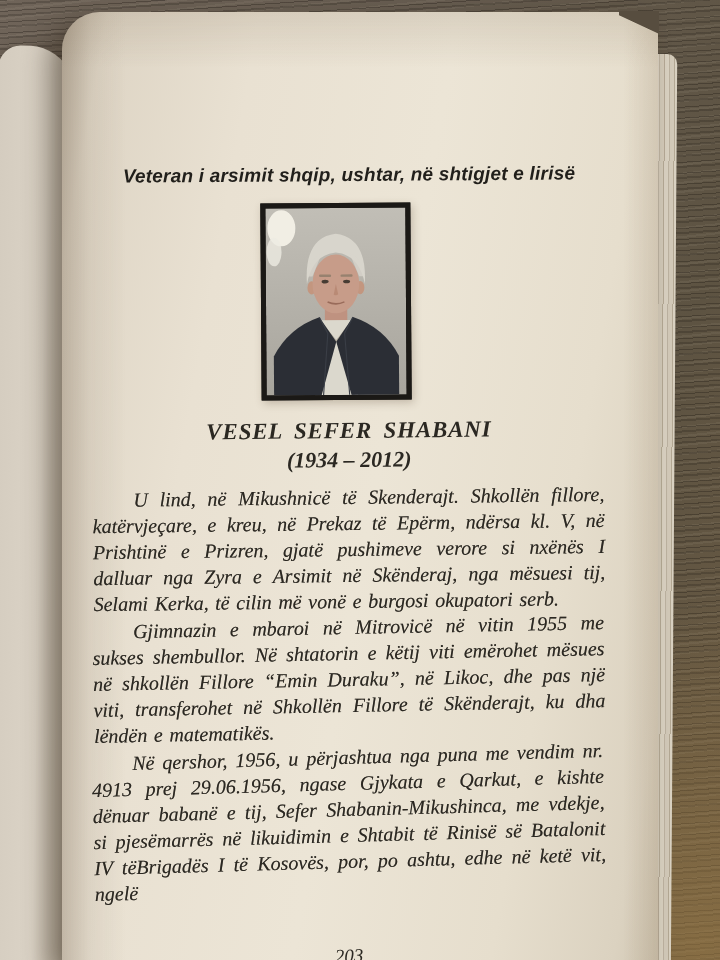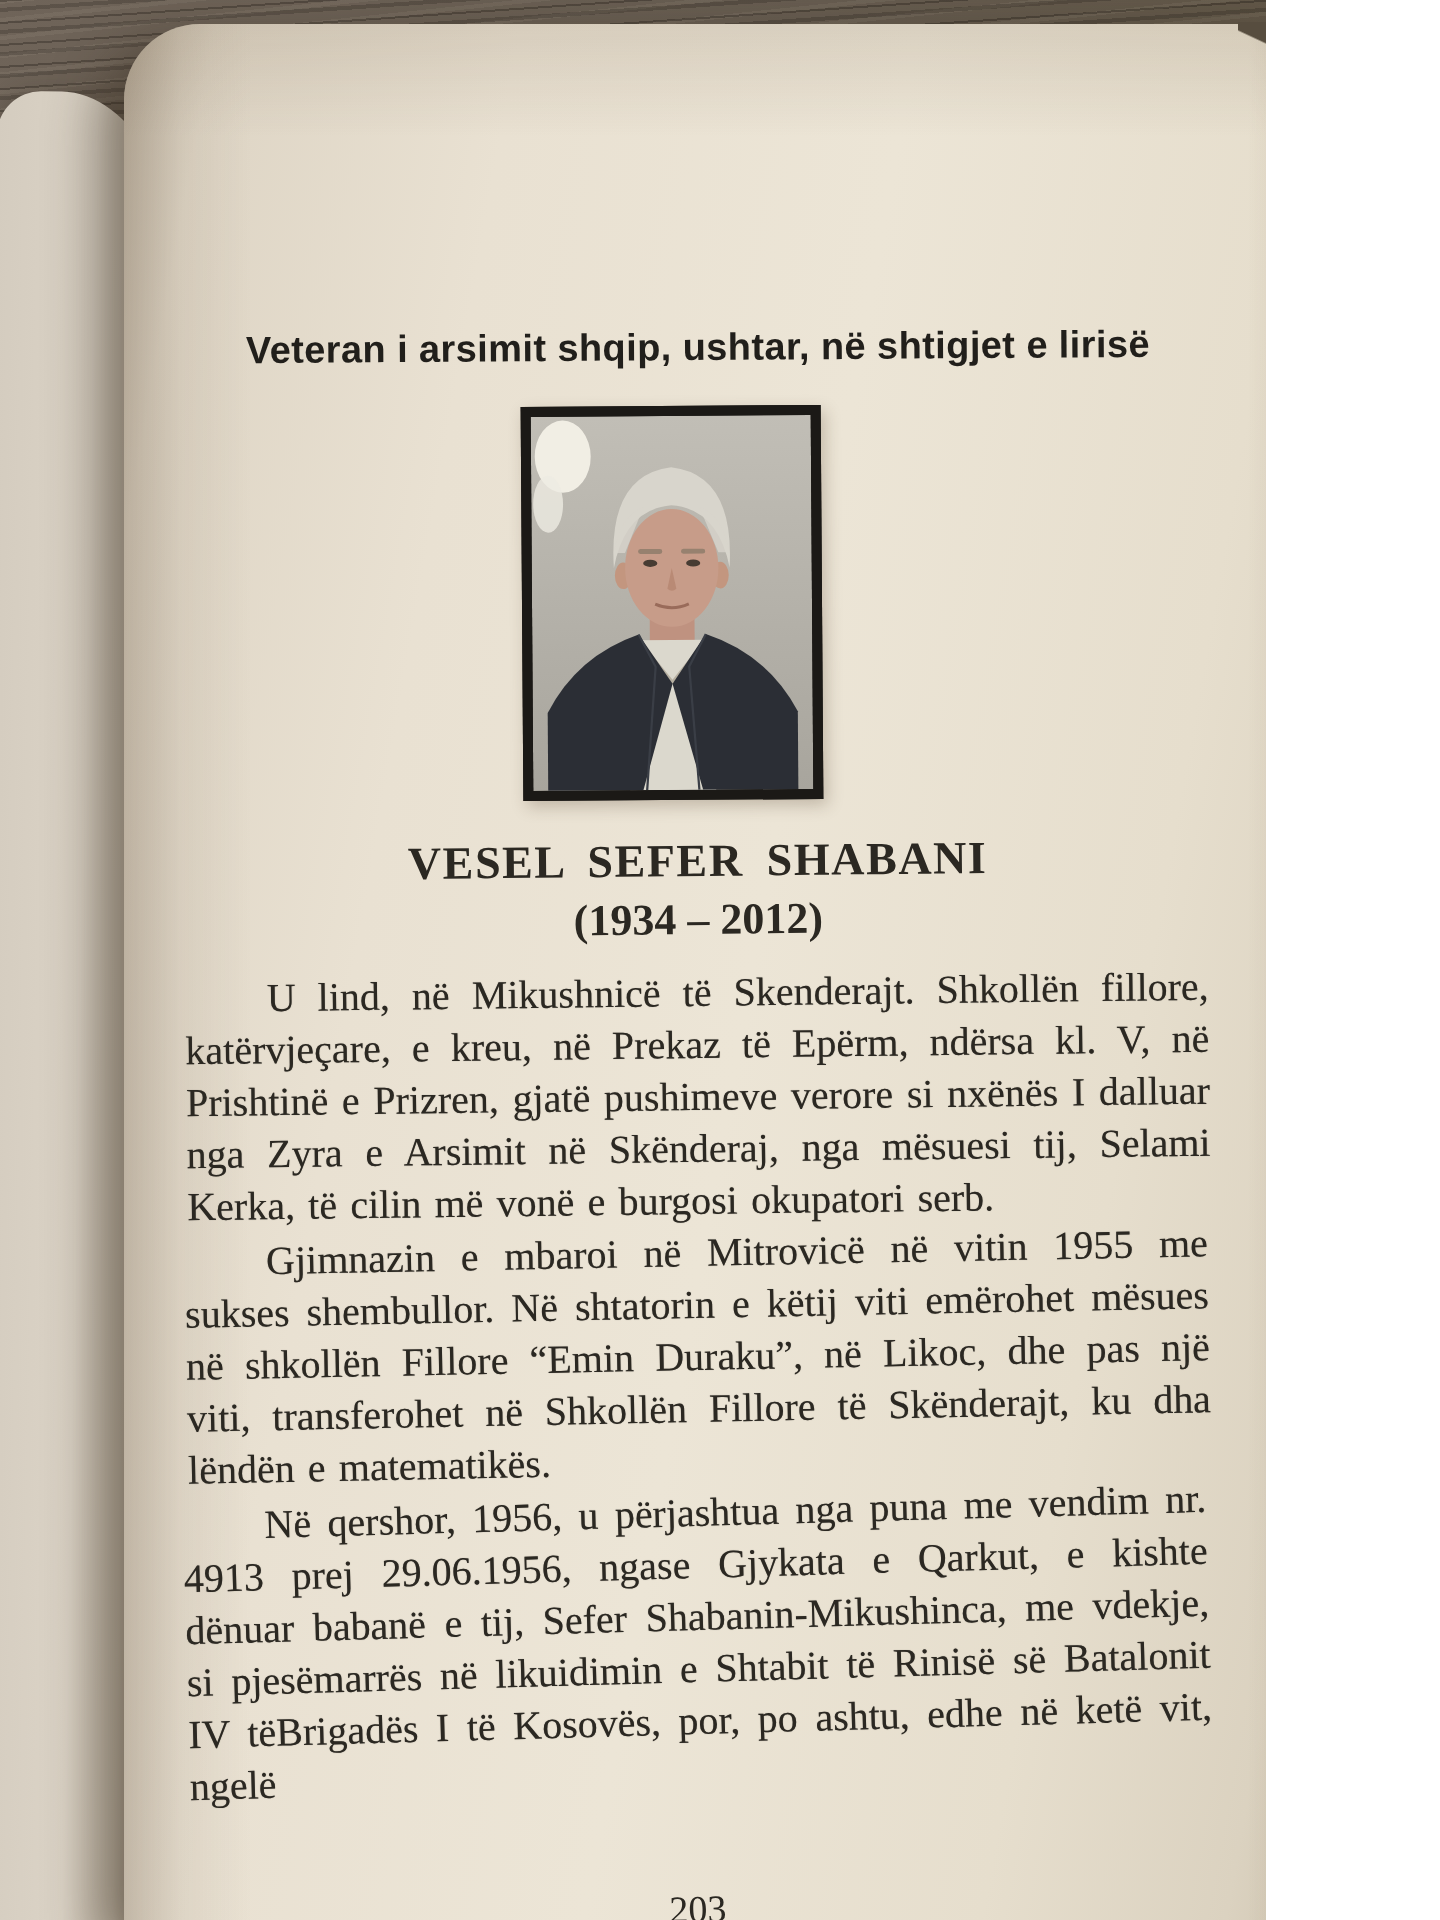--- a/index.html
+++ b/index.html
@@ -3,27 +3,28 @@
 <meta charset="utf-8">
 <style>
   :root{
     --paper:#e9e1d2; --left-page:#d6cec1; --wood:#695e50; --wood-dark:#574d3f;
     --text:#2b2822; --photo-frame:#1b1916; --photo-bg:#b7b3ab;
     --suit:#2b2e35; --shirt:#dbd8cd; --skin:#c79c89; --hair:#d8d5cc;
   }
   html,body{margin:0;padding:0;}
   body{width:720px;height:960px;overflow:hidden;font-family:"Liberation Serif", serif;}
   .scene{
-    position:relative;width:633px;height:960px;overflow:hidden;
+    position:relative;width:720px;height:960px;overflow:hidden;
     background-color:var(--wood);
     background-image:
       radial-gradient(circle at 97% 99%, rgba(158,124,68,.55), rgba(158,124,68,0) 30%),
       repeating-linear-gradient(176deg, rgba(22,17,12,.30) 0 1px, transparent 1px 4px, rgba(18,14,10,.20) 4px 6px, transparent 6px 11px),
       repeating-linear-gradient(174deg, rgba(238,228,206,.06) 0 2px, transparent 2px 9px),
       linear-gradient(115deg, #6f6459 0%, #665c50 38%, #5d5342 72%, #6b5b43 100%);
+    font-style: italic;
   }
   
   .left-page{
     position:absolute;left:-10px;top:46px;width:96px;height:930px;
     border-radius:22px 64px 0 0 / 22px 110px 0 0;
     background:linear-gradient(to right,#d4ccbf 0%,#dbd3c6 52%,#c6bcac 78%,#a29685 94%,#847a6a 100%);
     transform:rotate(1.1deg);
     box-shadow:0 0 14px rgba(40,30,20,.25);
   }
   

